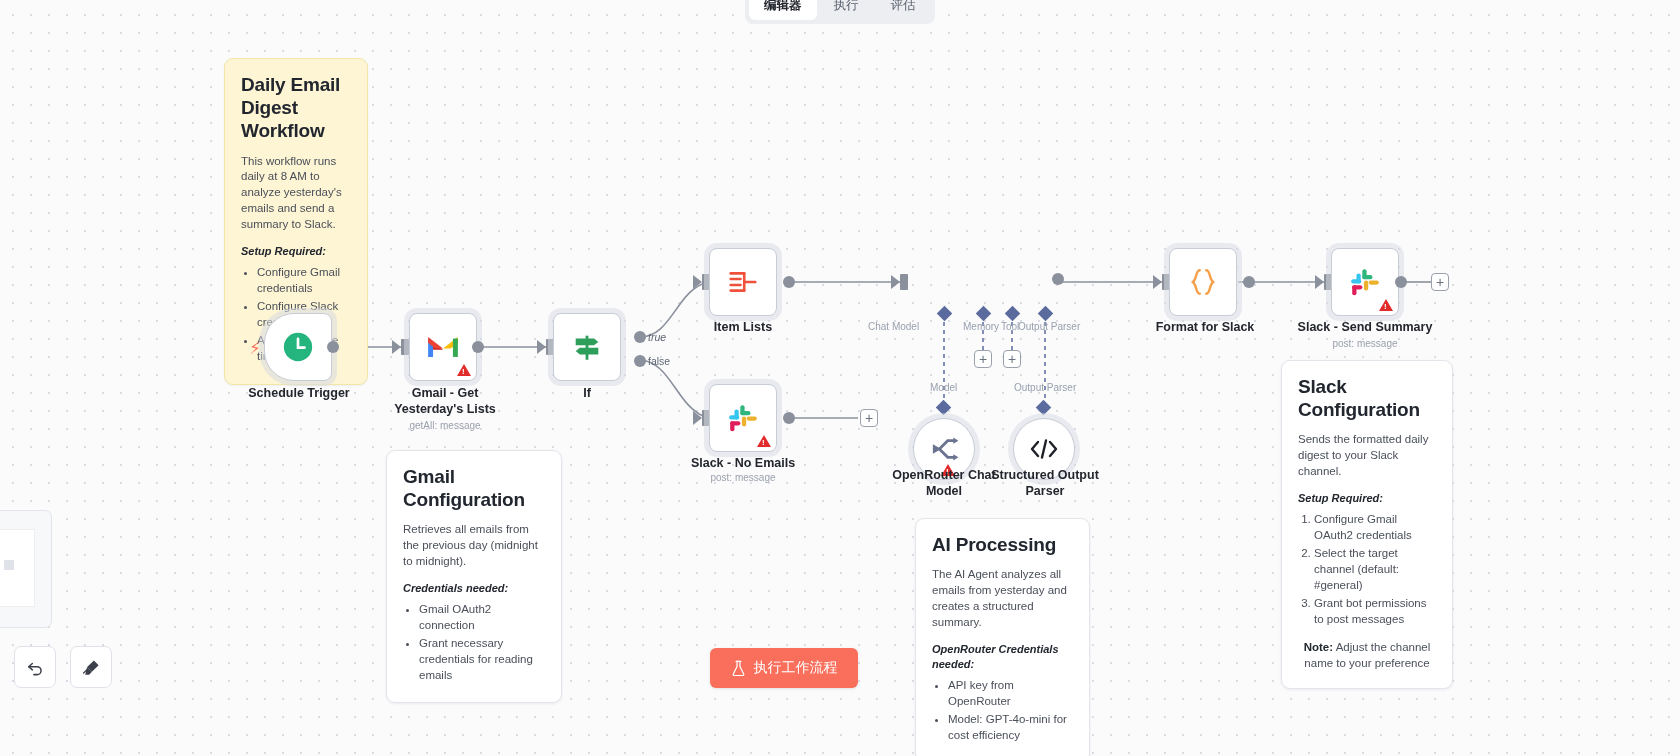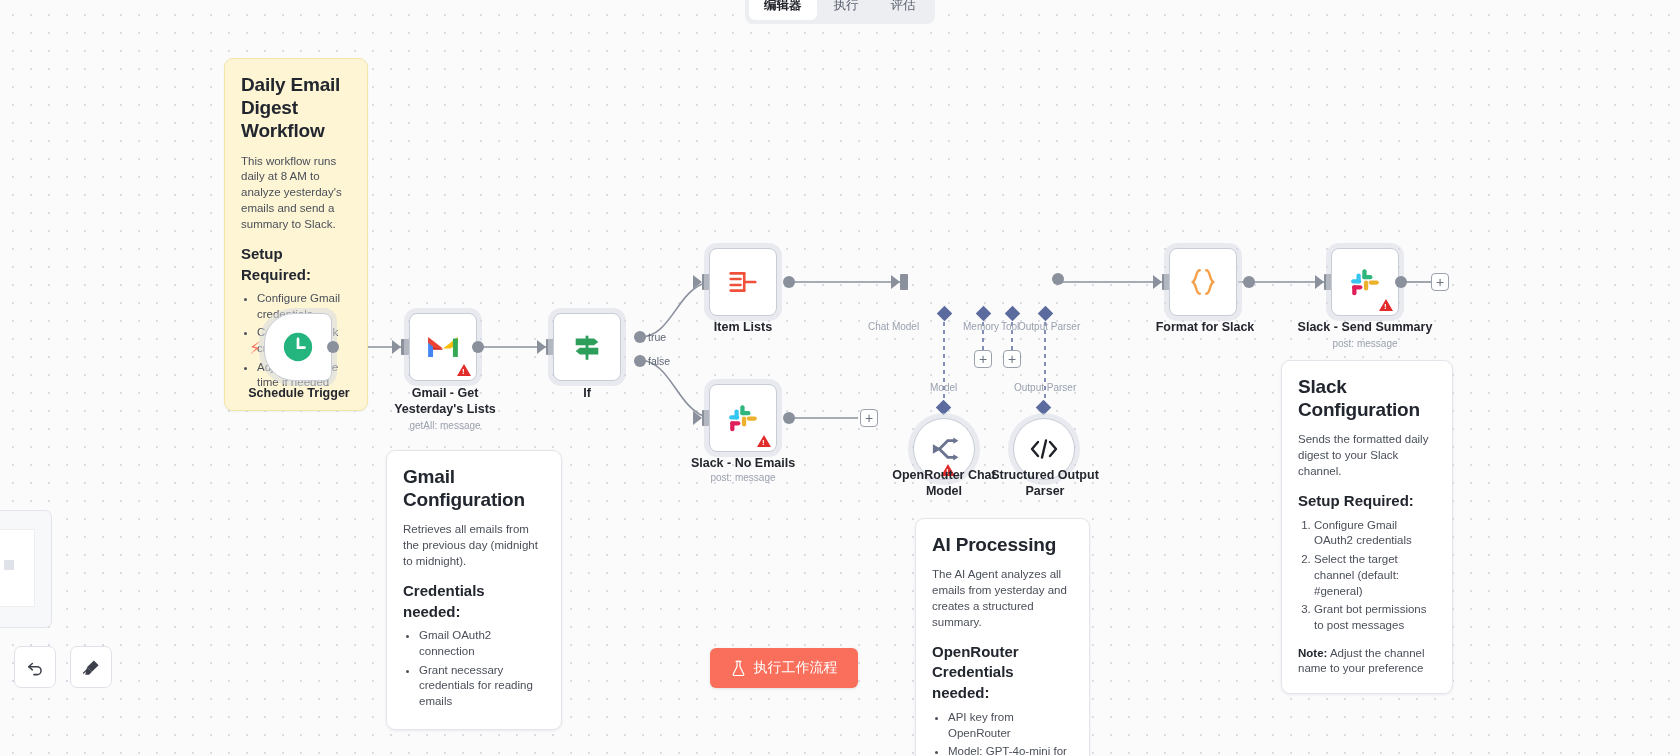--- a/index.html
+++ b/index.html
@@ -35,24 +35,24 @@
     background: #ffffff;
     border: 1px solid #e3e5ea;
     box-shadow: 0 1px 3px rgba(20,25,40,.07);
   }
   .note h2 {
     font-size: 19px; font-weight: 700; color: #22262e;
     line-height: 1.22; letter-spacing: -0.2px;
     margin-bottom: 11px;
   }
   .note p { font-size: 11.5px; color: #4a4f59; margin-bottom: 11px; }
-  .note .sub { font-size: 15px; font-weight: 700; color: #22262e; margin-bottom: 6px; }
+  .note .sub { font-size: 11px; font-weight: 700; color: #22262e; margin-bottom: 6px; font-style: italic; }
   .note ul, .note ol { margin: 0 0 0 16px; font-size: 11.5px; color: #4a4f59; }
   .note ul li, .note ol li { margin-bottom: 2.5px; }
-  .note .note-foot { font-size: 11.5px; color: #4a4f59; margin-top: 12px; }
+  .note .note-foot { font-size: 11.5px; color: #4a4f59; margin-top: 12px; text-align: center; }
   .note .note-foot b { color: #22262e; }
 
   
   .node {
     position: absolute;
     width: 68px; height: 68px;
     background: #fff;
     border: 1.5px solid #c7ccd6;
     border-radius: 8px;
     display: flex; align-items: center; justify-content: center;
@@ -263,21 +263,21 @@
   <div class="inport" style="left:546px; top:339px;"></div>
   <div class="node" style="left:553px; top:313px;">
     <svg width="34" height="34" viewBox="0 0 24 24">
       <rect x="11" y="4" width="2" height="17" fill="#2e9e5b"></rect>
       <path d="M4 6 h13 l3 2.4 -3 2.4 H4 Z" fill="#2e9e5b"></path>
       <path d="M20 12.5 H7 l-3 2.4 3 2.4 h13 Z" fill="#2e9e5b"></path>
     </svg>
   </div>
   <div class="port" style="left:634px; top:331px;"></div>
   <div class="port" style="left:634px; top:355px;"></div>
-  <div class="branch-lbl" style="left:648px; top:331px;">true</div>
+  <div class="branch-lbl" style="left:648px; top:331px;font-style:italic;">true</div>
   <div class="branch-lbl" style="left:648px; top:355px;">false</div>
   <div class="nlabel" style="left:545px; top:386px; width:84px;">If</div>
 
   <div class="inport" style="left:702px; top:274px;"></div>
   <div class="node" style="left:709px; top:248px;">
     <svg width="32" height="30" viewBox="0 0 26 24">
       <g stroke="#f0503a" stroke-width="2.1" stroke-linecap="round">
         <line x1="3" y1="5" x2="14" y2="5"></line>
         <line x1="3" y1="9.6" x2="11" y2="9.6"></line>
         <line x1="3" y1="14.4" x2="11" y2="14.4"></line>

